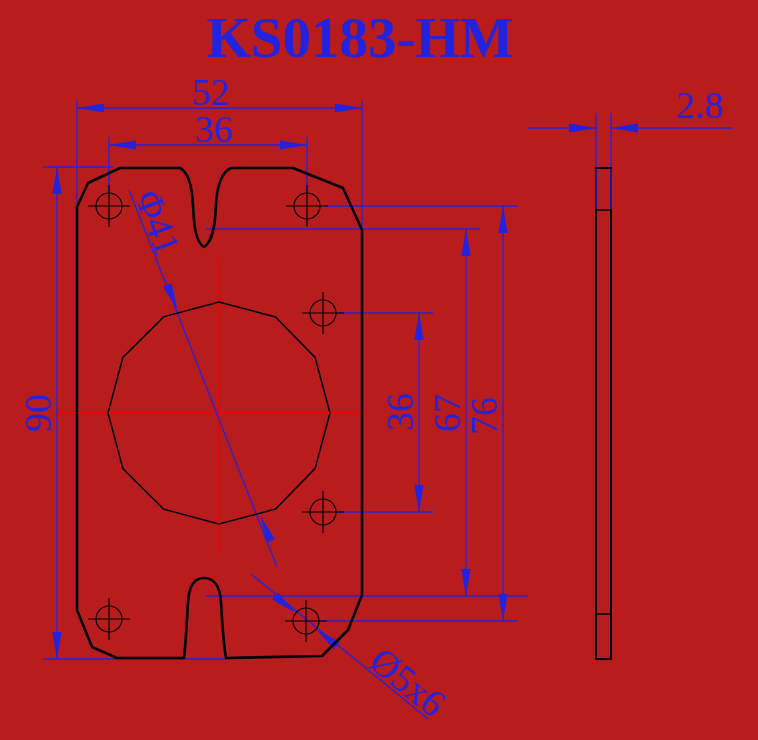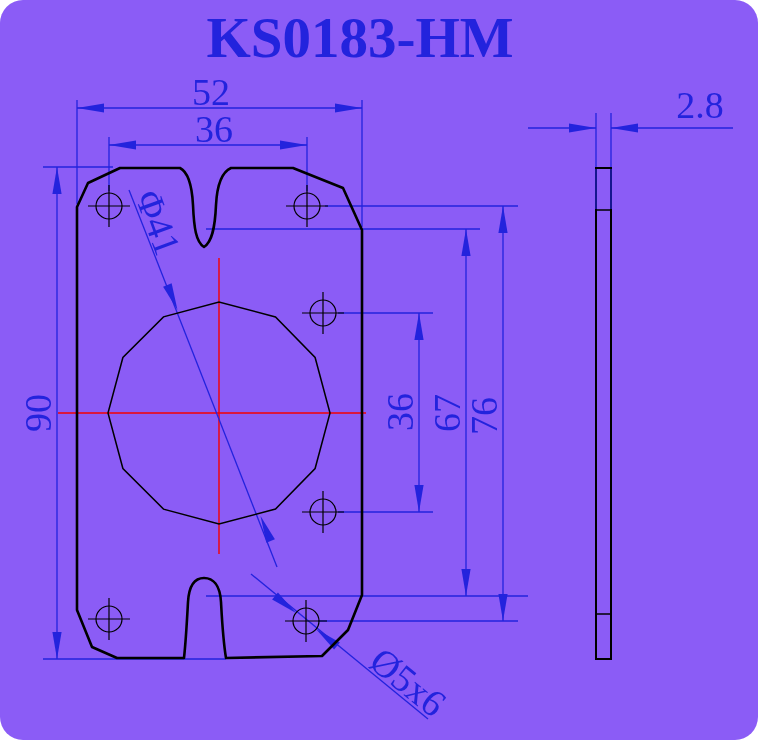--- a/index.html
+++ b/index.html
@@ -1,22 +1,21 @@
 <!DOCTYPE html>
 <html><head>
 <meta charset="utf-8">
 <style>
   html,body{margin:0;padding:0;background:#ffffff;}
   .canvas{
     position:relative;
     width:758px;height:740px;
-    background:#8b5cf6;
+    background:#b91c1c;
     overflow:hidden;
     font-family:"Liberation Serif", serif;
-    border-radius:23px;
   }
   svg{display:block;}
   .title-text{
     font-family:"Liberation Serif", serif;
     font-size:57px;
     font-weight:bold;
     fill:#2323dd;
   }
   .dim-text{
     font-family:"Liberation Serif", serif;

